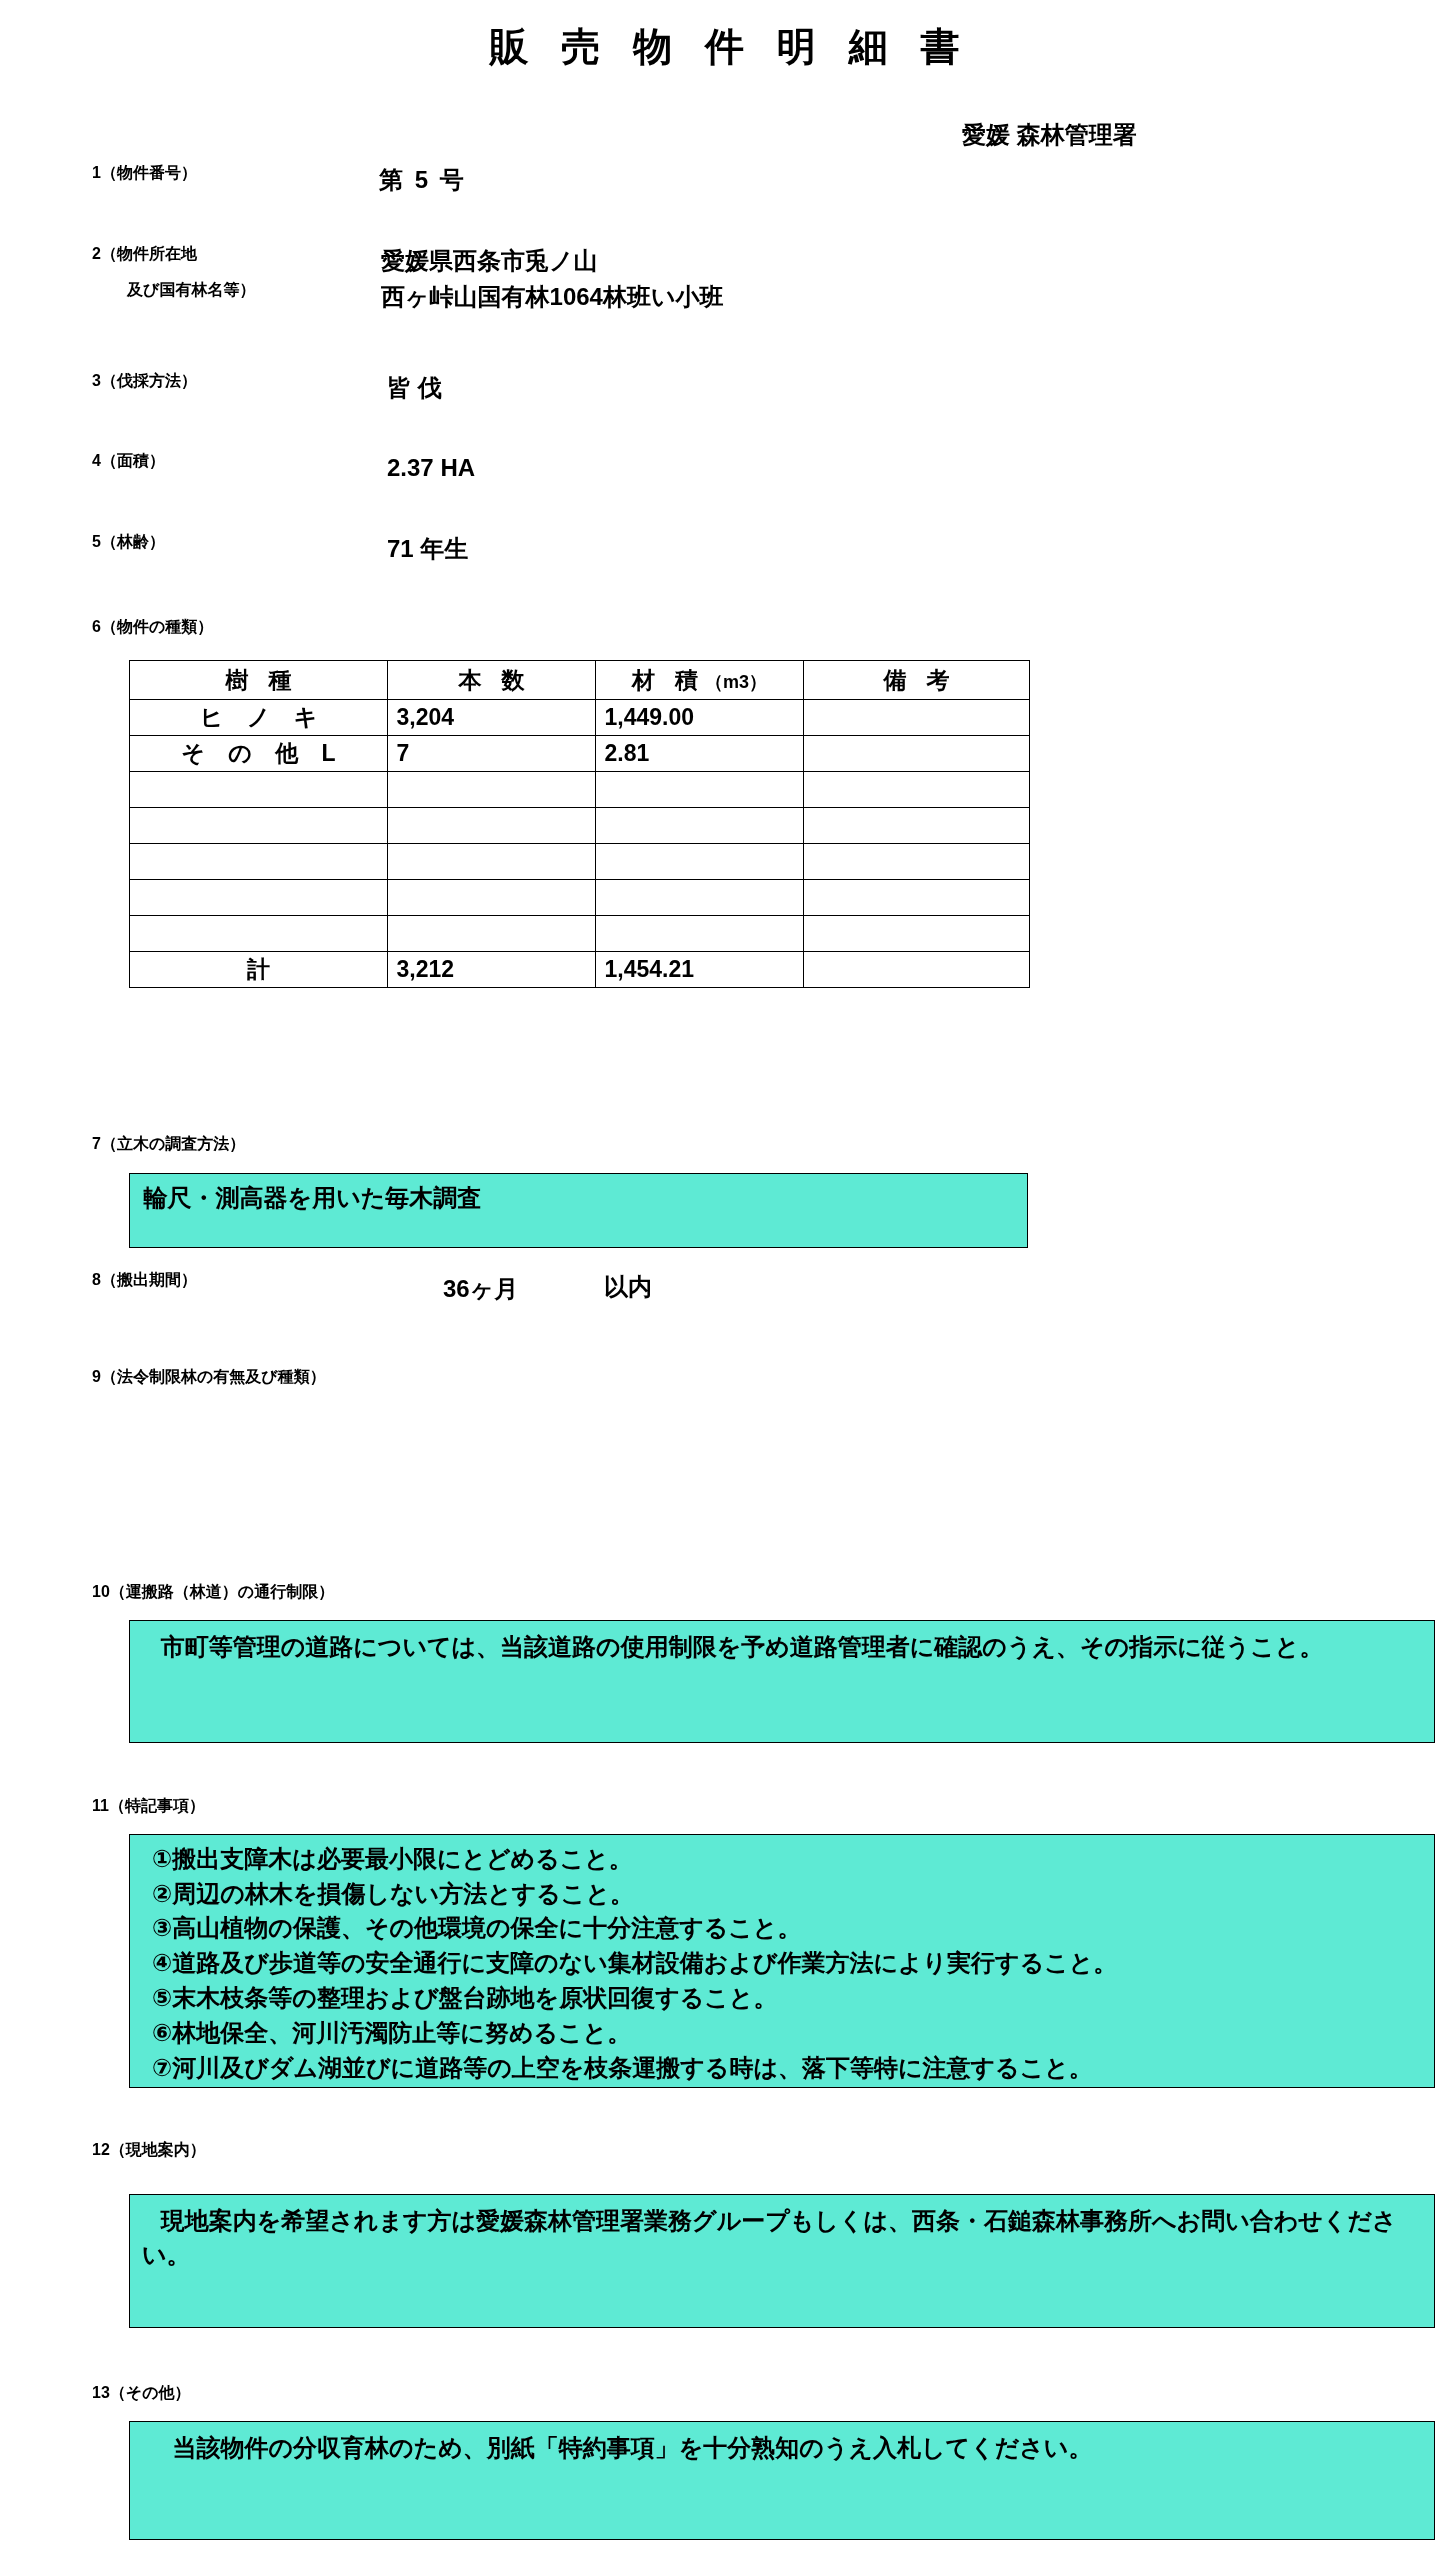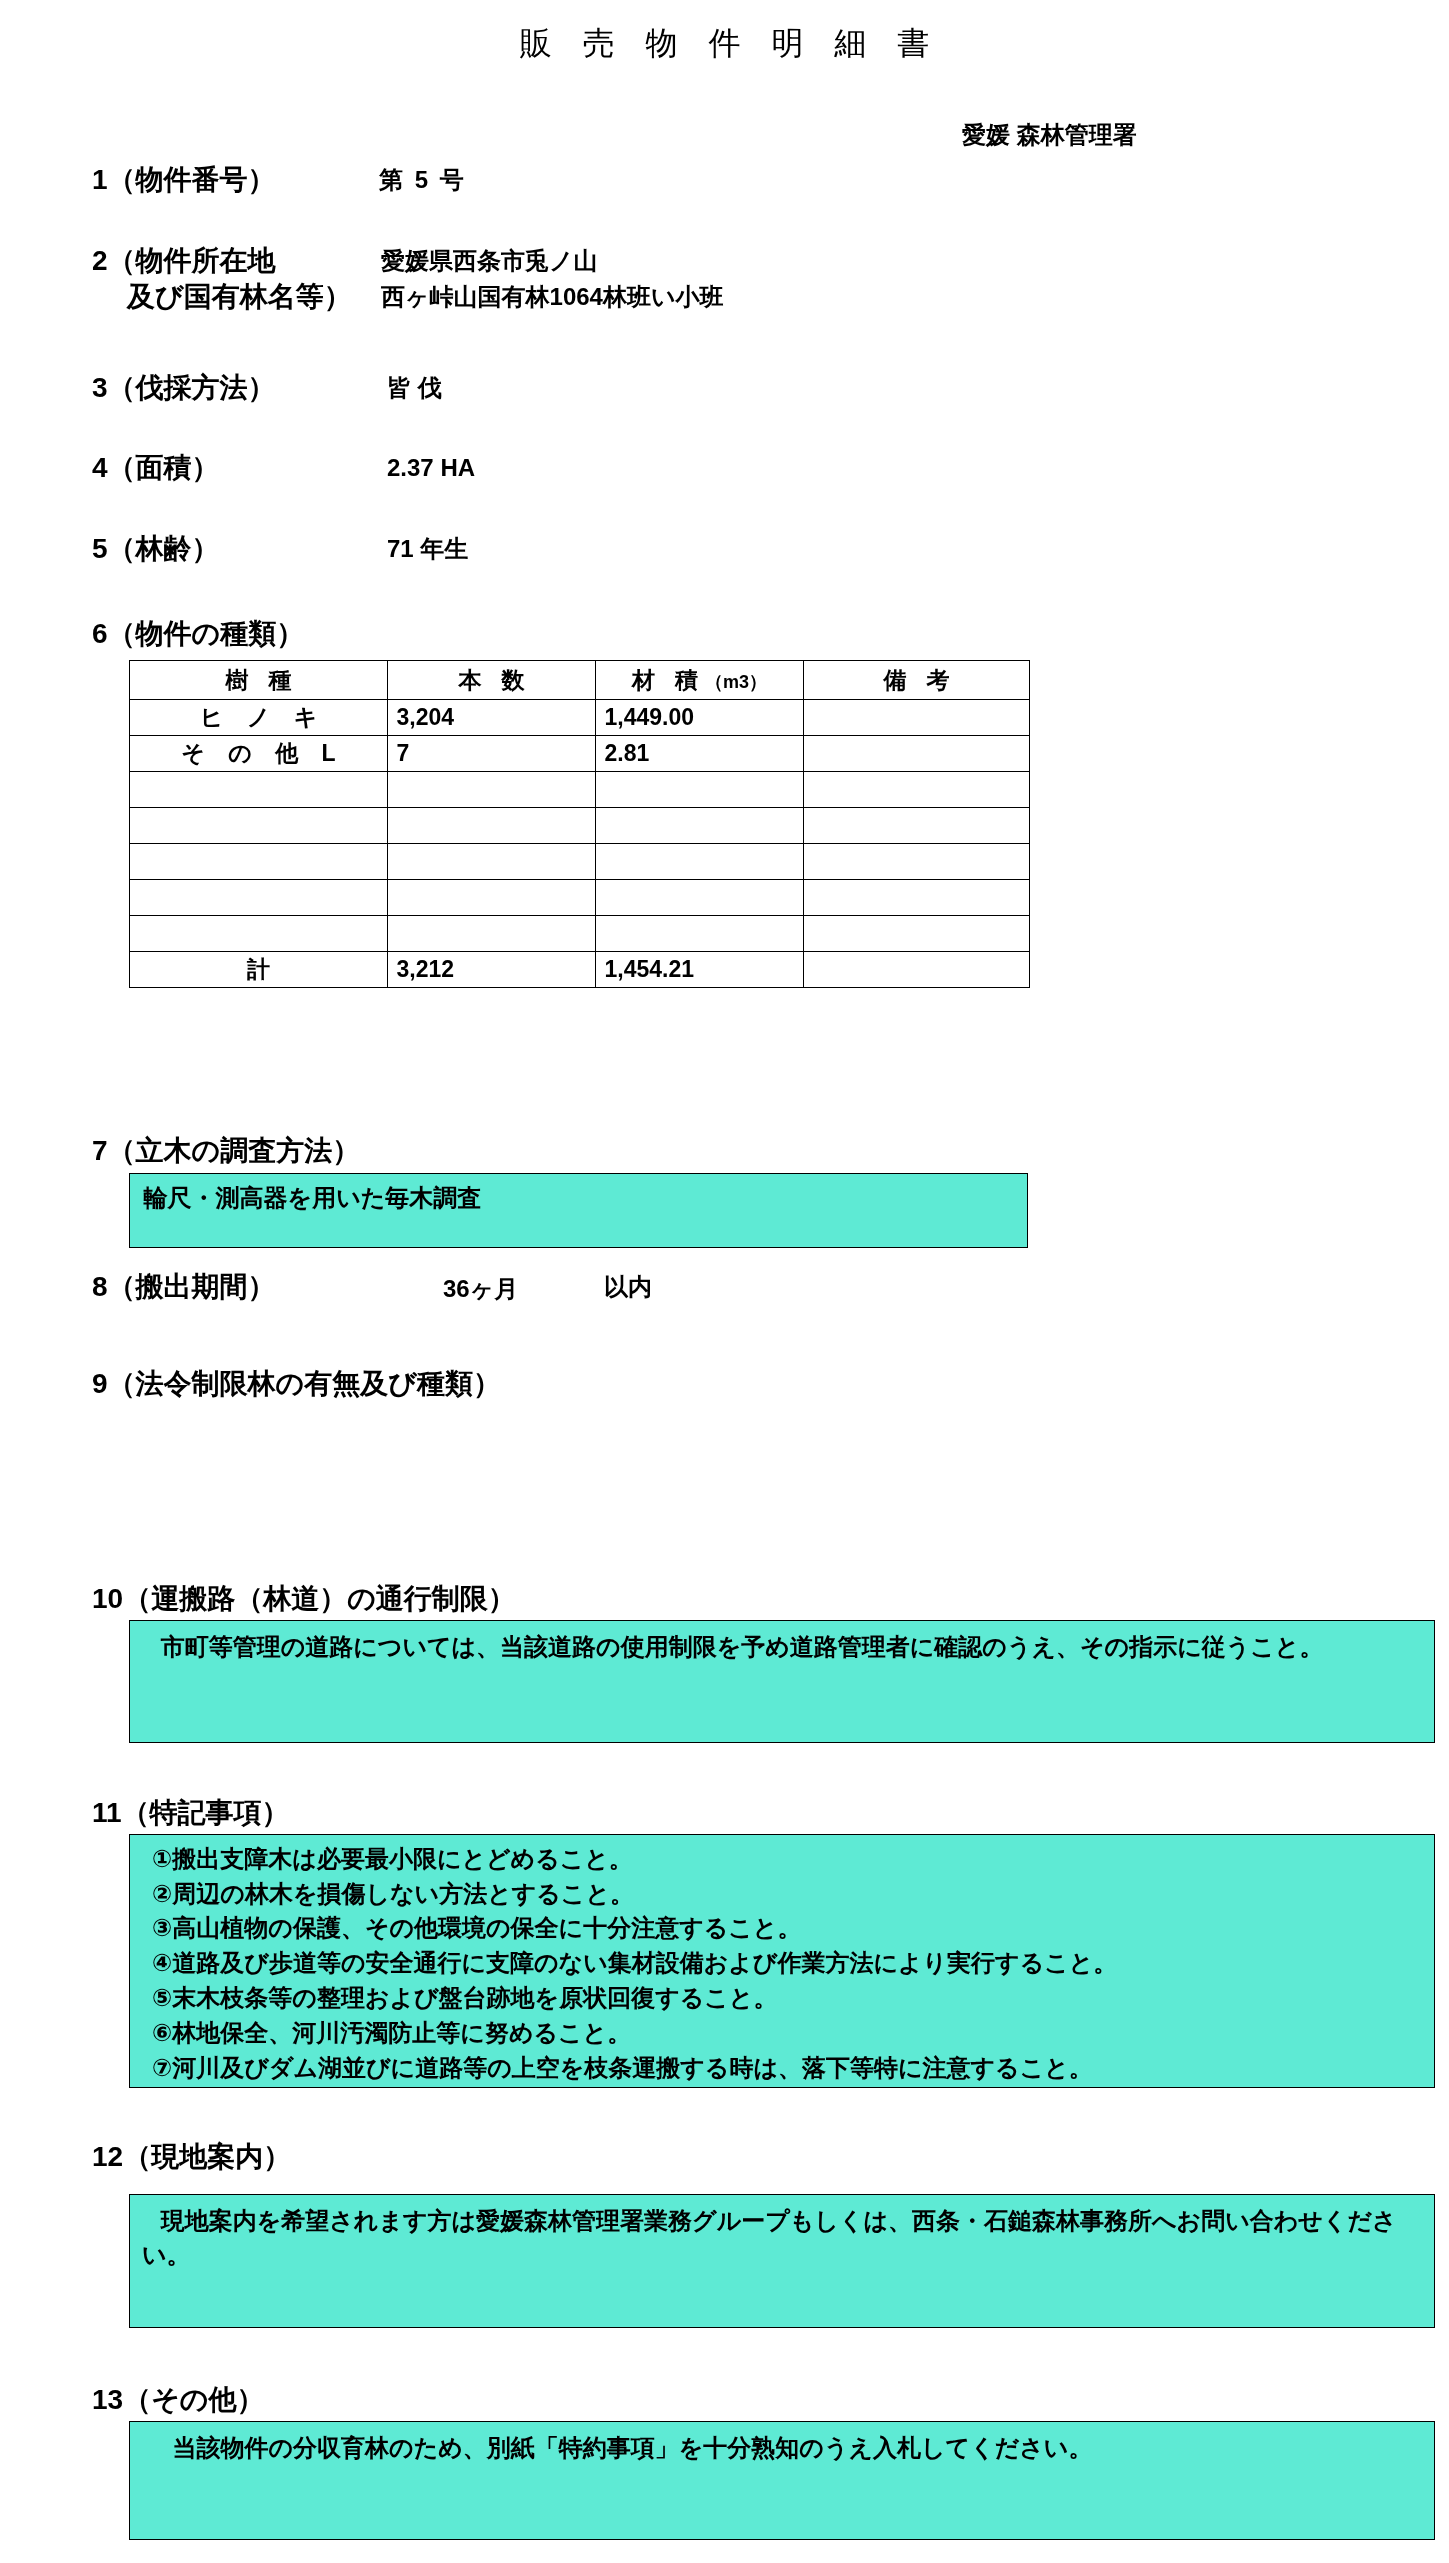--- a/index.html
+++ b/index.html
@@ -23,40 +23,40 @@
     box-sizing: border-box;
   }
 
   
   .doc-title {
     position: absolute;
     left: 0;
     top: 24px;
     width: 1449px;
     text-align: center;
-    font-size: 32px;
-    font-weight: 400;
+    font-size: 39px;
+    font-weight: 700;
     letter-spacing: 11px;
     text-indent: 11px;
     line-height: 1.2;
   }
 
   .agency {
     position: absolute;
     left: 962px;
     top: 119px;
     font-size: 24px;
     font-weight: 700;
     white-space: nowrap;
   }
 
   
   .fld-label {
     position: absolute;
-    font-size: 28px;
+    font-size: 16px;
     font-weight: 700;
     white-space: nowrap;
     line-height: 1.22;
   }
   .fld-value {
     position: absolute;
     font-size: 24px;
     font-weight: 700;
     white-space: nowrap;
     line-height: 1.42;

